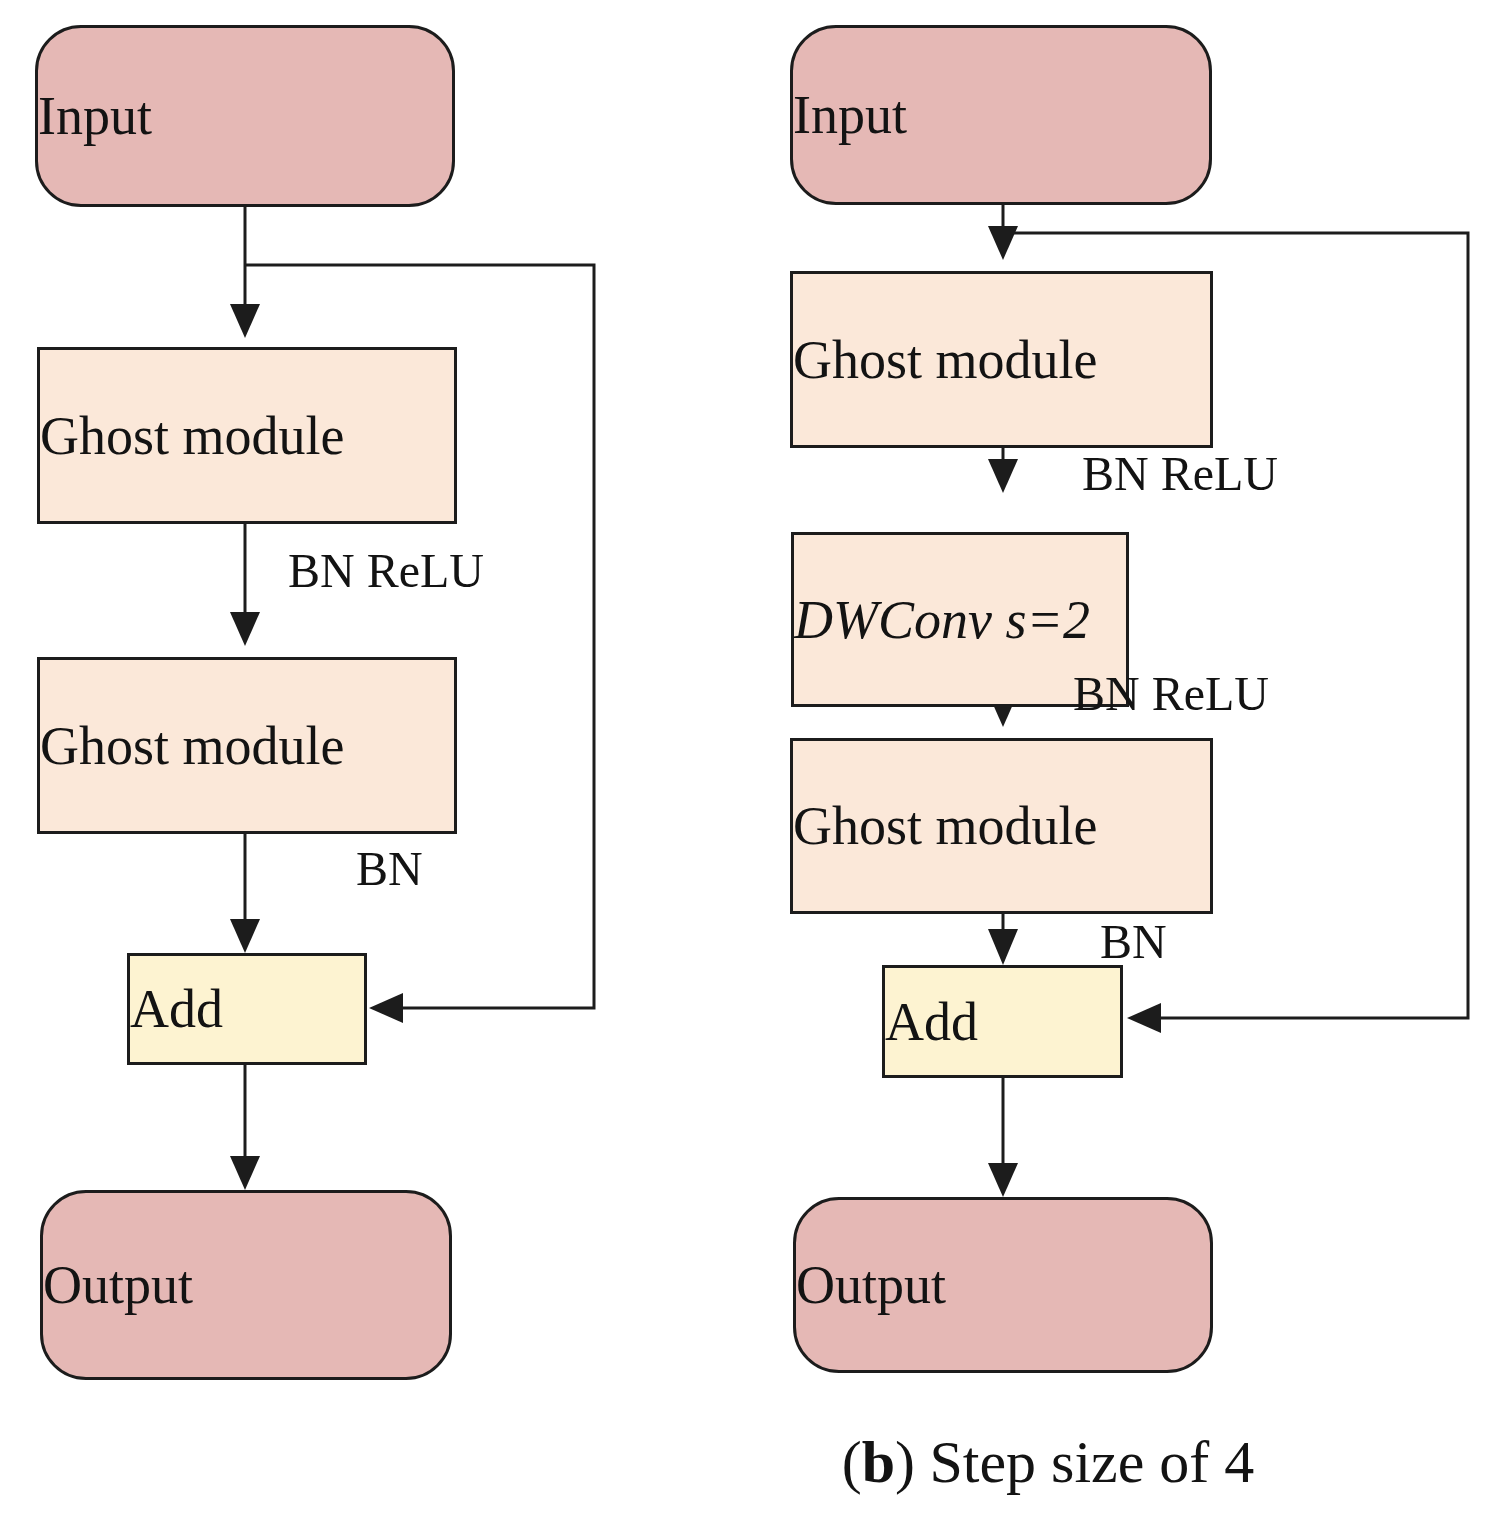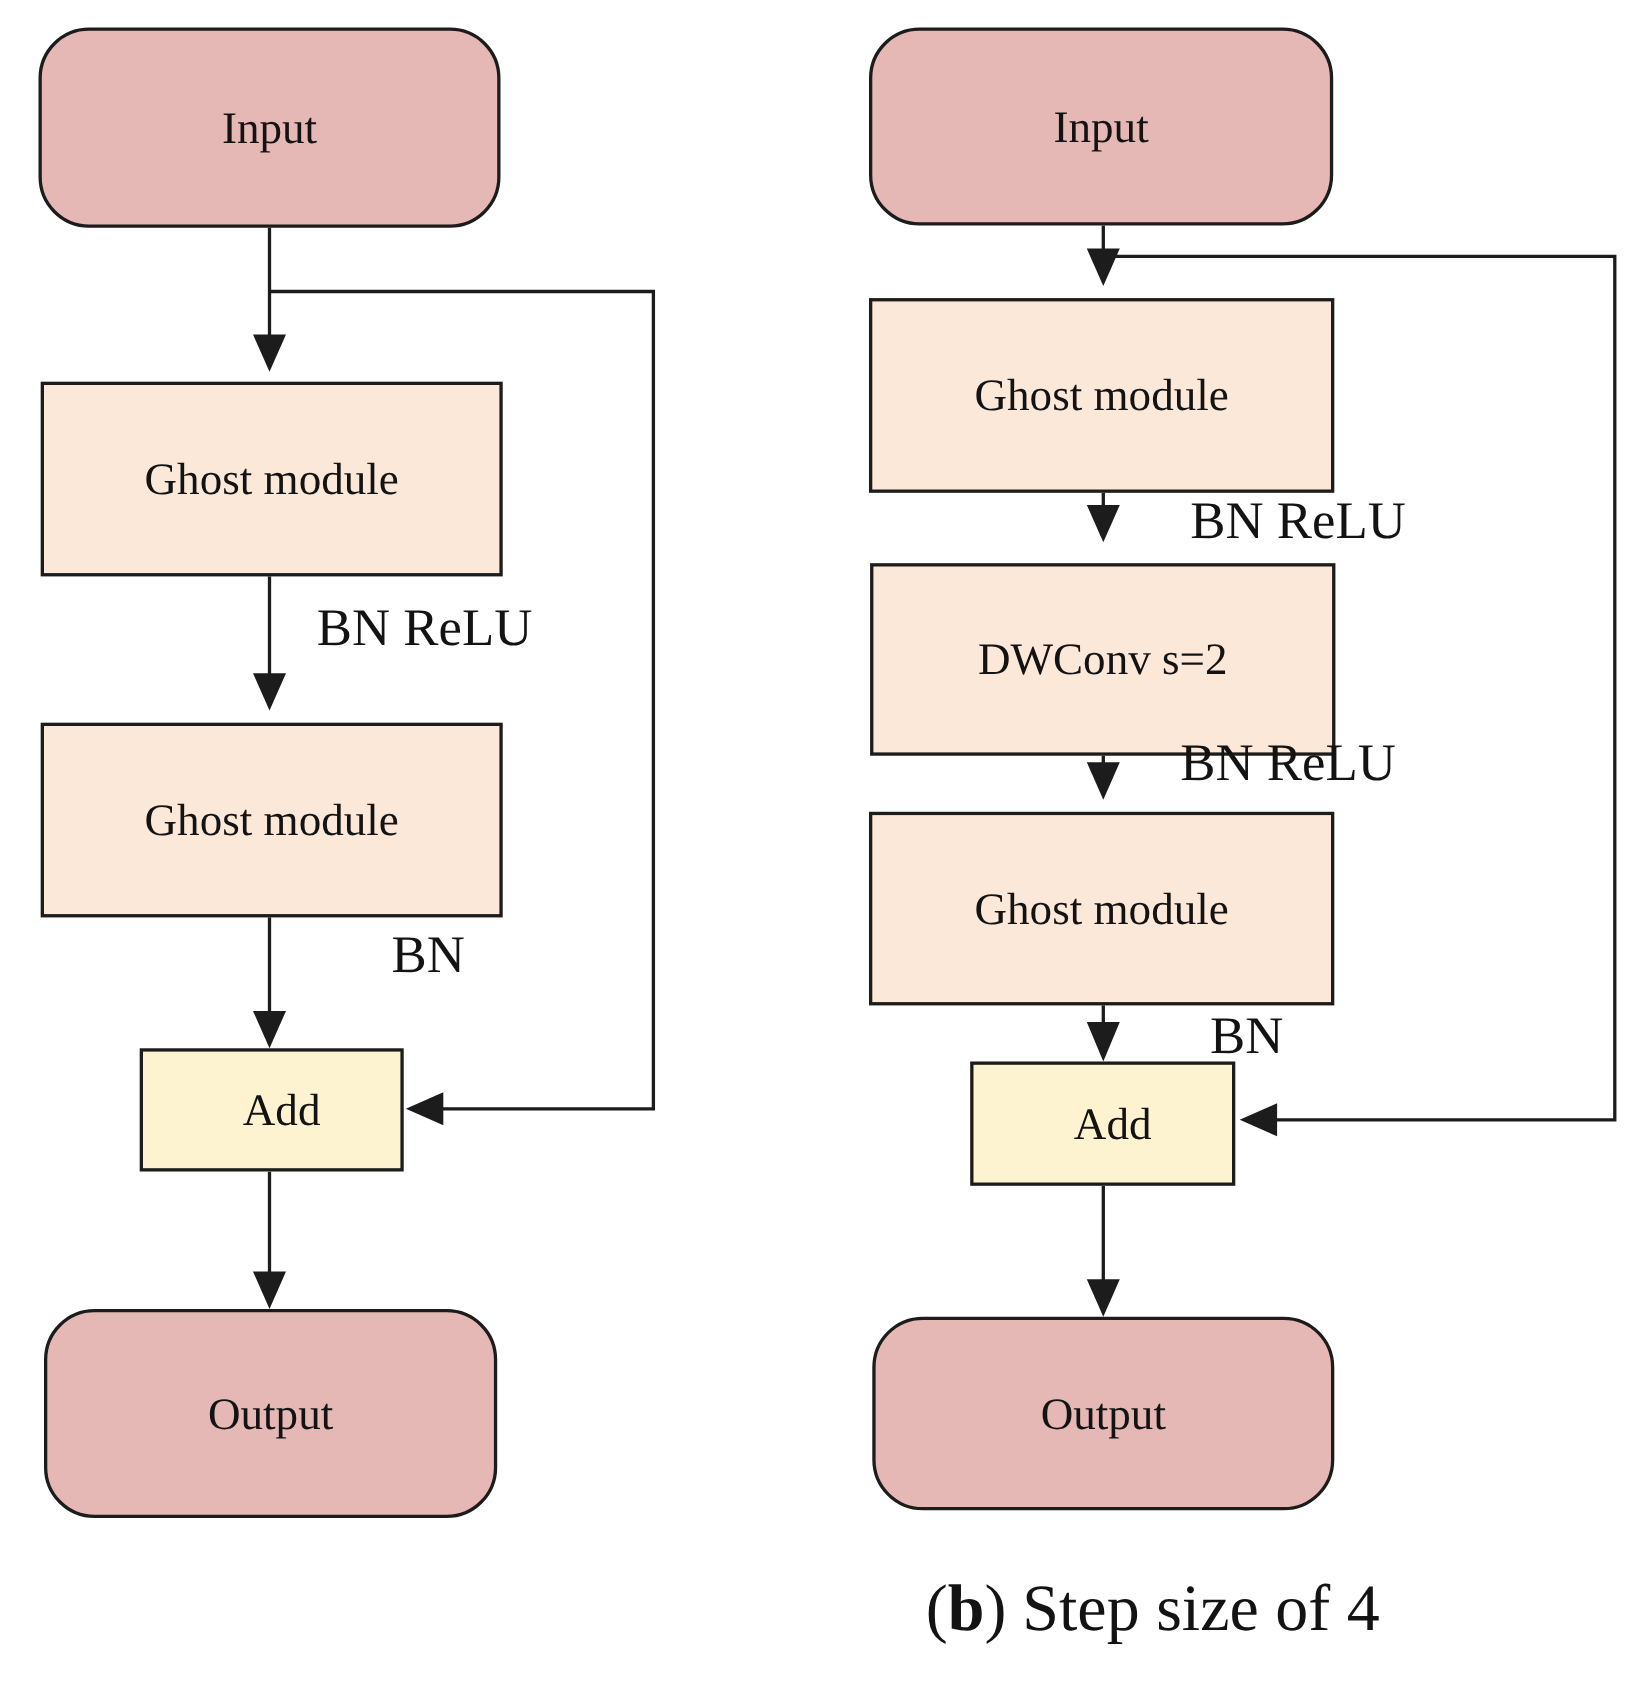--- a/index.html
+++ b/index.html
@@ -32,40 +32,39 @@
     fill: none;
   }
   svg.wires polygon {
     fill: currentColor;
     stroke: none;
   }
   .node {
     position: absolute;
     display: flex;
     align-items: center;
-    justify-content: center;
-    font-size: 41px;
+    justify-content: flex-start;
+    font-size: 54px;
     color: var(--text);
     text-align: center;
     line-height: 1;
   }
   .terminal {
     background: var(--terminal-fill);
     border: 3px solid var(--border);
     border-radius: 46px;
   }
   .process {
     background: var(--process-fill);
     border: 3px solid var(--border);
     margin-top: 11px;
   }
   .add {
     background: var(--add-fill);
     border: 3px solid var(--border);
-    padding-left: 18px;
   }
   .edge-label {
     position: absolute;
     font-size: 48px;
     line-height: 1.1;
     color: var(--text);
     white-space: nowrap;
   }
   .caption {
     position: absolute;
@@ -142,21 +141,21 @@
   <div class="node terminal" style="left:790px; top:25px; width:422px; height:180px;">
     <span>Input</span>
   </div>
 
   <div class="node process" style="left:790px; top:260px; width:423px; height:177px;">
     <span>Ghost module</span>
   </div>
 
   <div class="edge-label" style="left:1082px; top:448px;">BN ReLU</div>
 
-  <div class="node process" style="left:791px; top:501px; width:423px; height:175px;">
+  <div class="node process" style="left:791px; top:521px; width:338px; height:175px;font-style:italic;">
     <span>DWConv s=2</span>
   </div>
 
   <div class="edge-label" style="left:1073px; top:668px;">BN ReLU</div>
 
   <div class="node process" style="left:790px; top:727px; width:423px; height:176px;">
     <span>Ghost module</span>
   </div>
 
   <div class="edge-label" style="left:1100px; top:916px;">BN</div>

